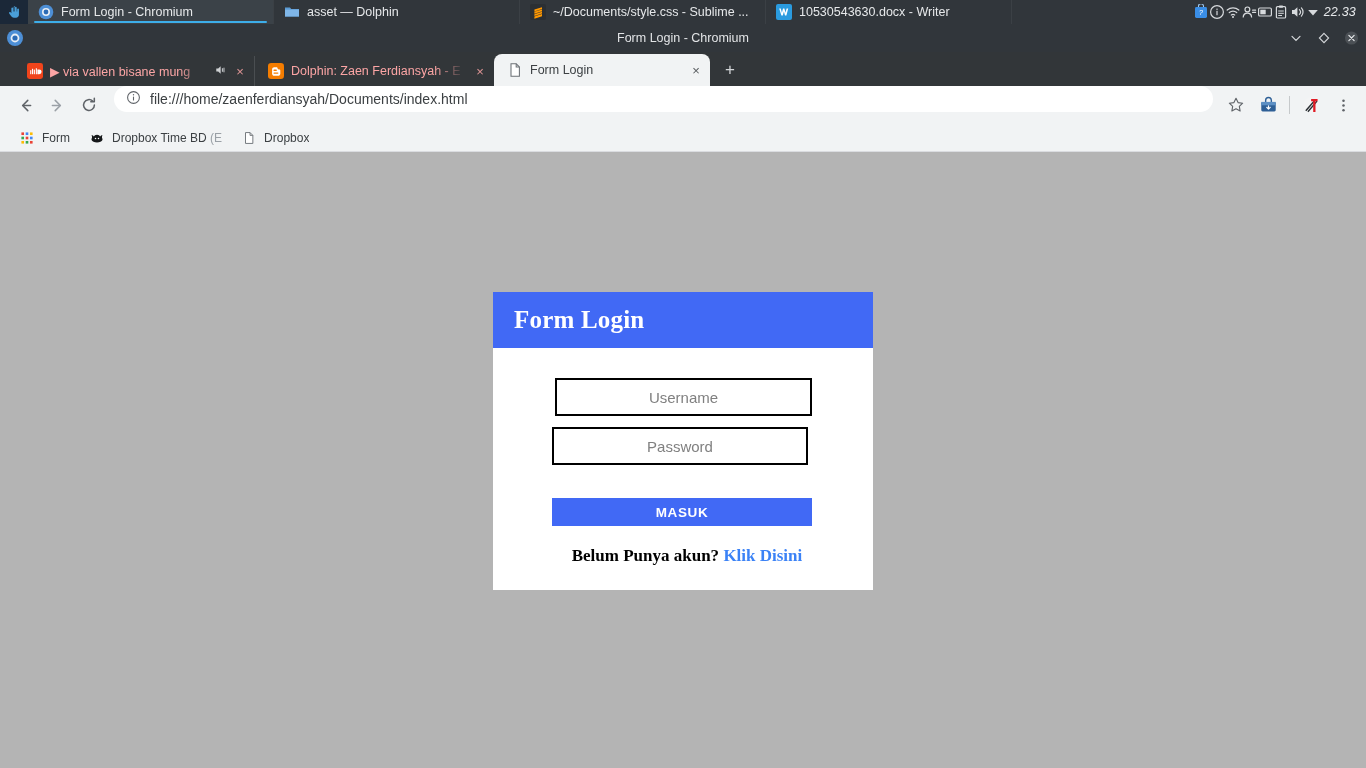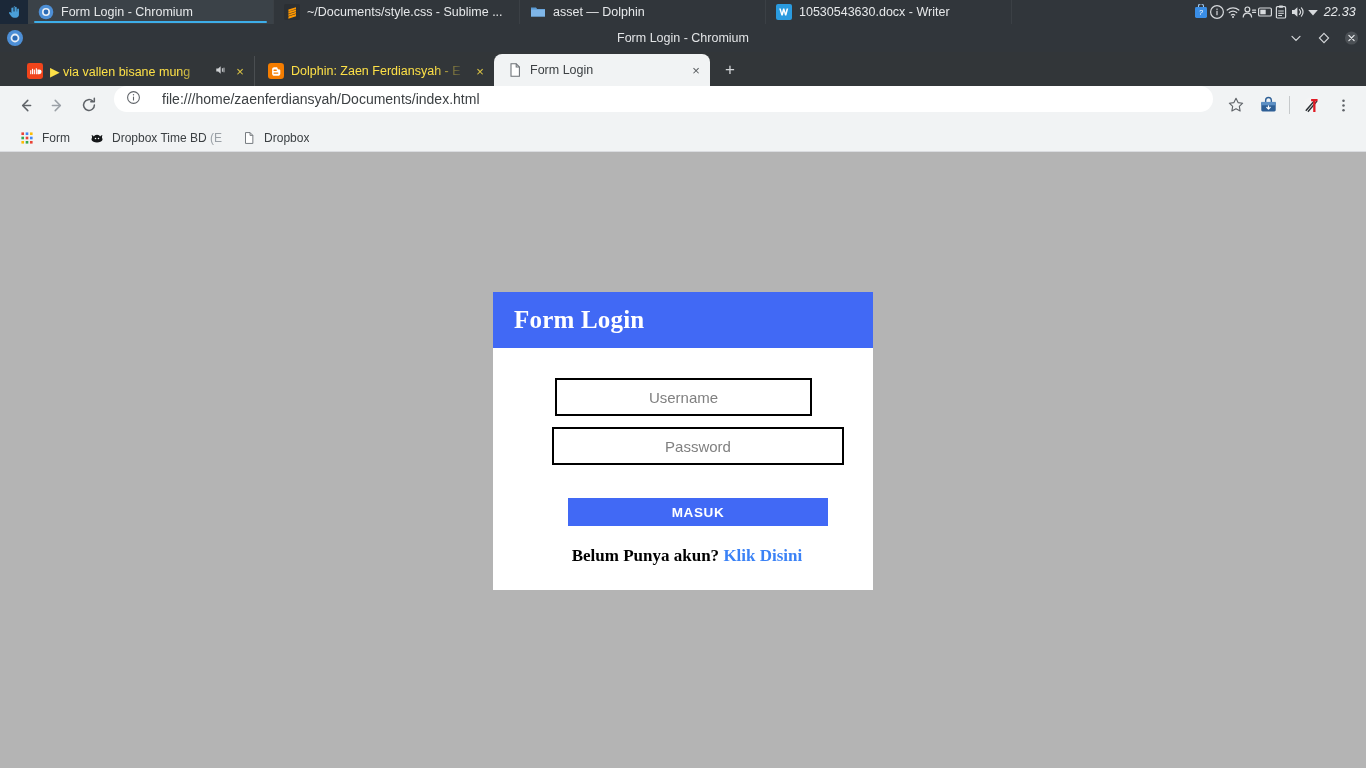--- a/index.html
+++ b/index.html
@@ -83,21 +83,21 @@
     background: #323639;
     display: flex; align-items: flex-end;
     padding-left: 14px;
   }
   .tab {
     position: relative;
     height: 30px; margin-bottom: 0;
     display: flex; align-items: center; gap: 7px;
     padding: 0 6px 0 13px;
     font-size: 12.5px;
-    color: #fde047;
+    color: #fca5a5;
     min-width: 0;
   }
   .tab.inactive { width: 240px; flex: 0 0 240px; }
   .tab.inactive + .tab.inactive { border-left: 1px solid #4a4e51; }
   .tab.active {
     width: 216px; flex: 0 0 216px;
     background: #f1f3f4; color: #3c4043;
     border-radius: 8px 8px 0 0;
     height: 32px;
   }
@@ -133,21 +133,21 @@
     width: 30px; height: 30px;
     display: flex; align-items: center; justify-content: center;
     border-radius: 50%;
     flex: 0 0 30px;
   }
   #omnibox {
     flex: 1 1 auto; height: 26px;
     background: #fff; border-radius: 13px;
     margin: 0 6px 12px 8px;
     display: flex; align-items: center;
-    padding: 0 12px; gap: 21px;
+    padding: 0 12px; gap: 9px;
     min-width: 0;
   }
   #omnibox .url {
     font-size: 14px; color: #3c4043;
     white-space: nowrap; overflow: hidden;
     font-family: "Liberation Sans", sans-serif;
   }
   .tb-sep { width: 1px; height: 18px; background: #c6c9cb; margin: 0 4px; flex: 0 0 1px; }
 
   
@@ -199,30 +199,30 @@
   .txtfield {
     border: 2px solid #000000;
     background: #ffffff;
     height: 38px;
     display: flex; align-items: center; justify-content: center;
     font-size: 15px; color: #808080;
     font-family: "Liberation Sans", sans-serif;
     text-align: right;
   }
   .txtfield.username { width: 257px; }
-  .txtfield.password { width: 292px; }
+  .txtfield.password { width: 256px; }
 
   #submit-row { padding: 0 0 0 59px; margin-top: 33px; }
   #submit-btn {
     width: 260px; height: 28px;
     background: #4169f5; border: none;
     color: #ffffff; font-weight: bold;
     font-size: 13.5px; letter-spacing: .6px;
     font-family: "Liberation Sans", sans-serif;
-    display: flex; align-items: center; justify-content: center; margin-left: 16px;
+    display: flex; align-items: center; justify-content: center;
   }
   #signup-row {
     margin-top: 20px; text-align: center;
     font-family: "Liberation Serif", serif;
     font-size: 17px; font-weight: bold;
     color: #000000;
     padding-left: 8px;
   }
   #signup-row .link { color: #3b82f6; }
 </style>
@@ -249,35 +249,35 @@
             <circle cx="8" cy="8" r="2.4" fill="#2c6bb5"></circle>
           </svg>
       </span>
       <span class="tb-lbl">Form Login - Chromium</span>
       <span class="tb-underline"></span>
     </div>
 
     <div class="tb-win">
       <span class="tb-ico">
         <svg viewBox="0 0 16 16">
+            <path fill="#5b9bd5" d="M1 3.5h5l1.2 1.4H15v7.6H1z"></path>
+            <path fill="#7fb6e8" d="M1 5.6h14v6.9H1z"></path>
+          </svg>
+      </span>
+      <span class="tb-lbl">asset — Dolphin</span>
+    </div>
+
+    <div class="tb-win">
+      <span class="tb-ico">
+        <svg viewBox="0 0 16 16">
             <rect width="16" height="16" rx="2" fill="#2b2f33"></rect>
             <path fill="#ff9800" d="M12 3.2 4.4 5.6v2.1L12 5.4v2.4L4.4 10.2v2.2L12 10v2.3l-7.6 2.4V12l7.6-2.4V7.3L4.4 9.7V7.5L12 5.1z"></path>
           </svg>
       </span>
       <span class="tb-lbl">~/Documents/style.css - Sublime ...</span>
-    </div>
-
-    <div class="tb-win">
-      <span class="tb-ico">
-        <svg viewBox="0 0 16 16">
-            <path fill="#5b9bd5" d="M1 3.5h5l1.2 1.4H15v7.6H1z"></path>
-            <path fill="#7fb6e8" d="M1 5.6h14v6.9H1z"></path>
-          </svg>
-      </span>
-      <span class="tb-lbl">asset — Dolphin</span>
     </div>
 
     <div class="tb-win">
       <span class="tb-ico">
         <svg viewBox="0 0 16 16">
             <rect width="16" height="16" rx="2" fill="#2a9bdf"></rect>
             <path fill="#fff" d="M3.2 4.6h1.6l1.1 4.2 1.1-4.2h1.4l1.1 4.2 1.1-4.2h1.6L10.4 11.6H9L7.9 7.6 6.8 11.6H5.4z"></path>
           </svg>
       </span>
       <span class="tb-lbl">10530543630.docx - Writer</span>

